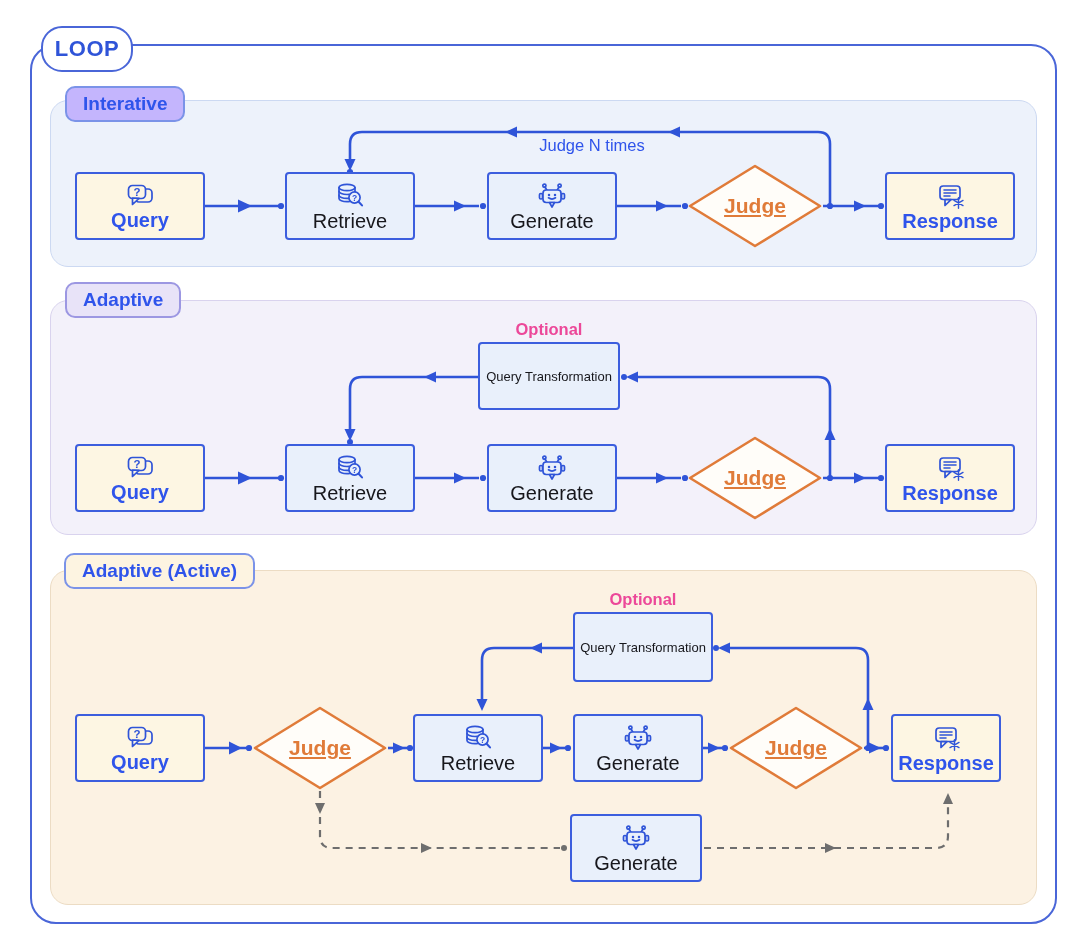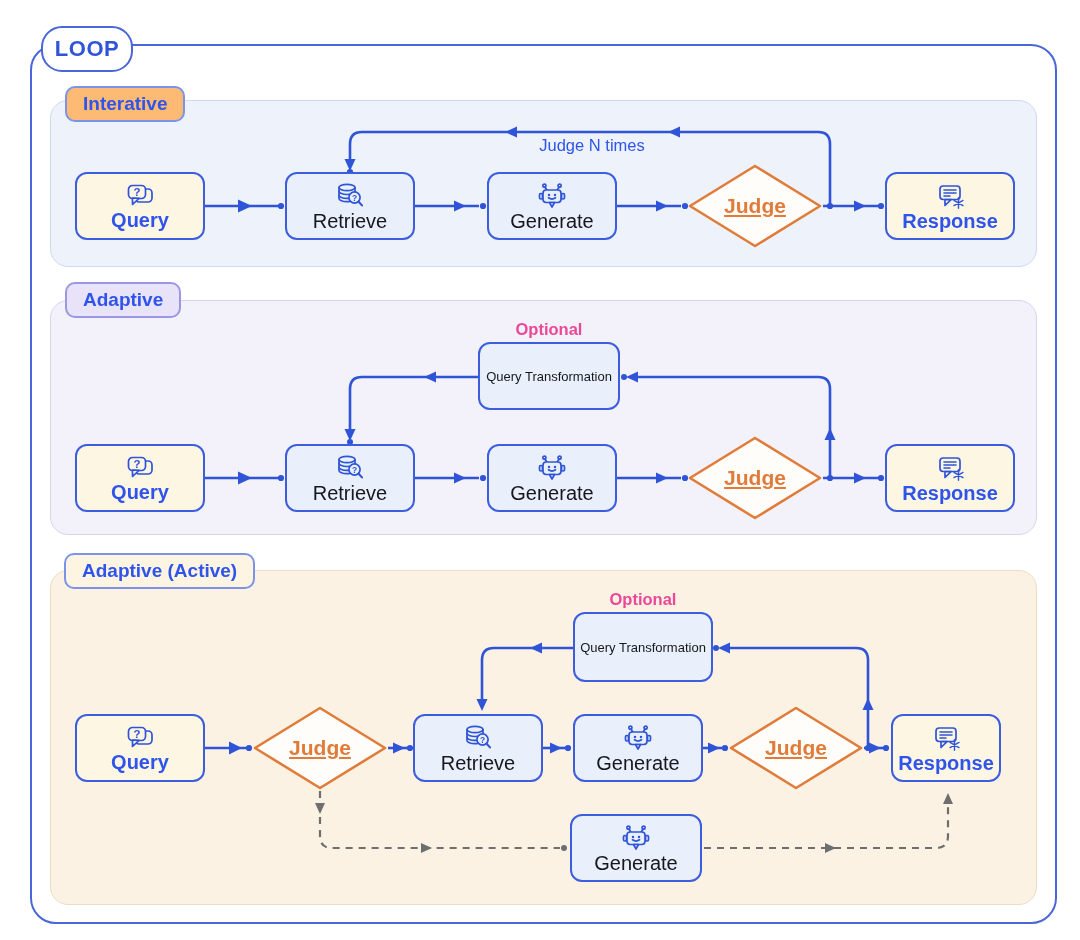--- a/index.html
+++ b/index.html
@@ -29,26 +29,26 @@
   .panel--iterative{left:50px;top:100px;width:985px;height:165px;
          background:var(--panel-iterative-bg);border:1.5px solid #ccd9f2;}
   .panel--recursive{left:50px;top:300px;width:985px;height:233px;
          background:var(--panel-recursive-bg);border:1.5px solid #d9d3ee;}
   .panel--adaptive{left:50px;top:570px;width:985px;height:333px;
          background:var(--panel-adaptive-bg);border:1.5px solid #ecdcc4;}
 
   .badge{position:absolute;z-index:3;height:32px;padding:0 16px;border-radius:10px;
          display:flex;align-items:center;justify-content:center;}
   .badge span{color:#2f54eb;font-weight:bold;font-size:19px;}
-  .badge--1{left:65px;top:86px;background:#fdba74;border:2px solid #7b93e8;}
+  .badge--1{left:65px;top:86px;background:#c4b5fd;border:2px solid #7b93e8;}
   .badge--2{left:65px;top:282px;background:#e8e3f8;border:2px solid #9c97e2;}
   .badge--3{left:64px;top:553px;background:#fdf4e1;border:2px solid #7b93e8;}
 
   
-  .node{position:absolute;z-index:3;border:2.2px solid #3c5ede;border-radius:12px;
+  .node{position:absolute;z-index:3;border:2.2px solid #3c5ede;border-radius:4px;
         display:flex;flex-direction:column;align-items:center;justify-content:center;
         box-sizing:border-box;padding-top:2px;}
   .node--io{background:var(--io-node-bg);--icon-bg:var(--io-node-bg);}
   .node--proc{background:var(--process-node-bg);--icon-bg:var(--process-node-bg);}
   .lbl{font-size:20px;line-height:1.05;color:#17171c;margin-top:1px;}
   .lbl--blue{color:#2f54eb;font-weight:bold;}
   .lbl--two{font-size:13px;line-height:1.12;text-align:center;}
   .icon{display:block;}
 
   

